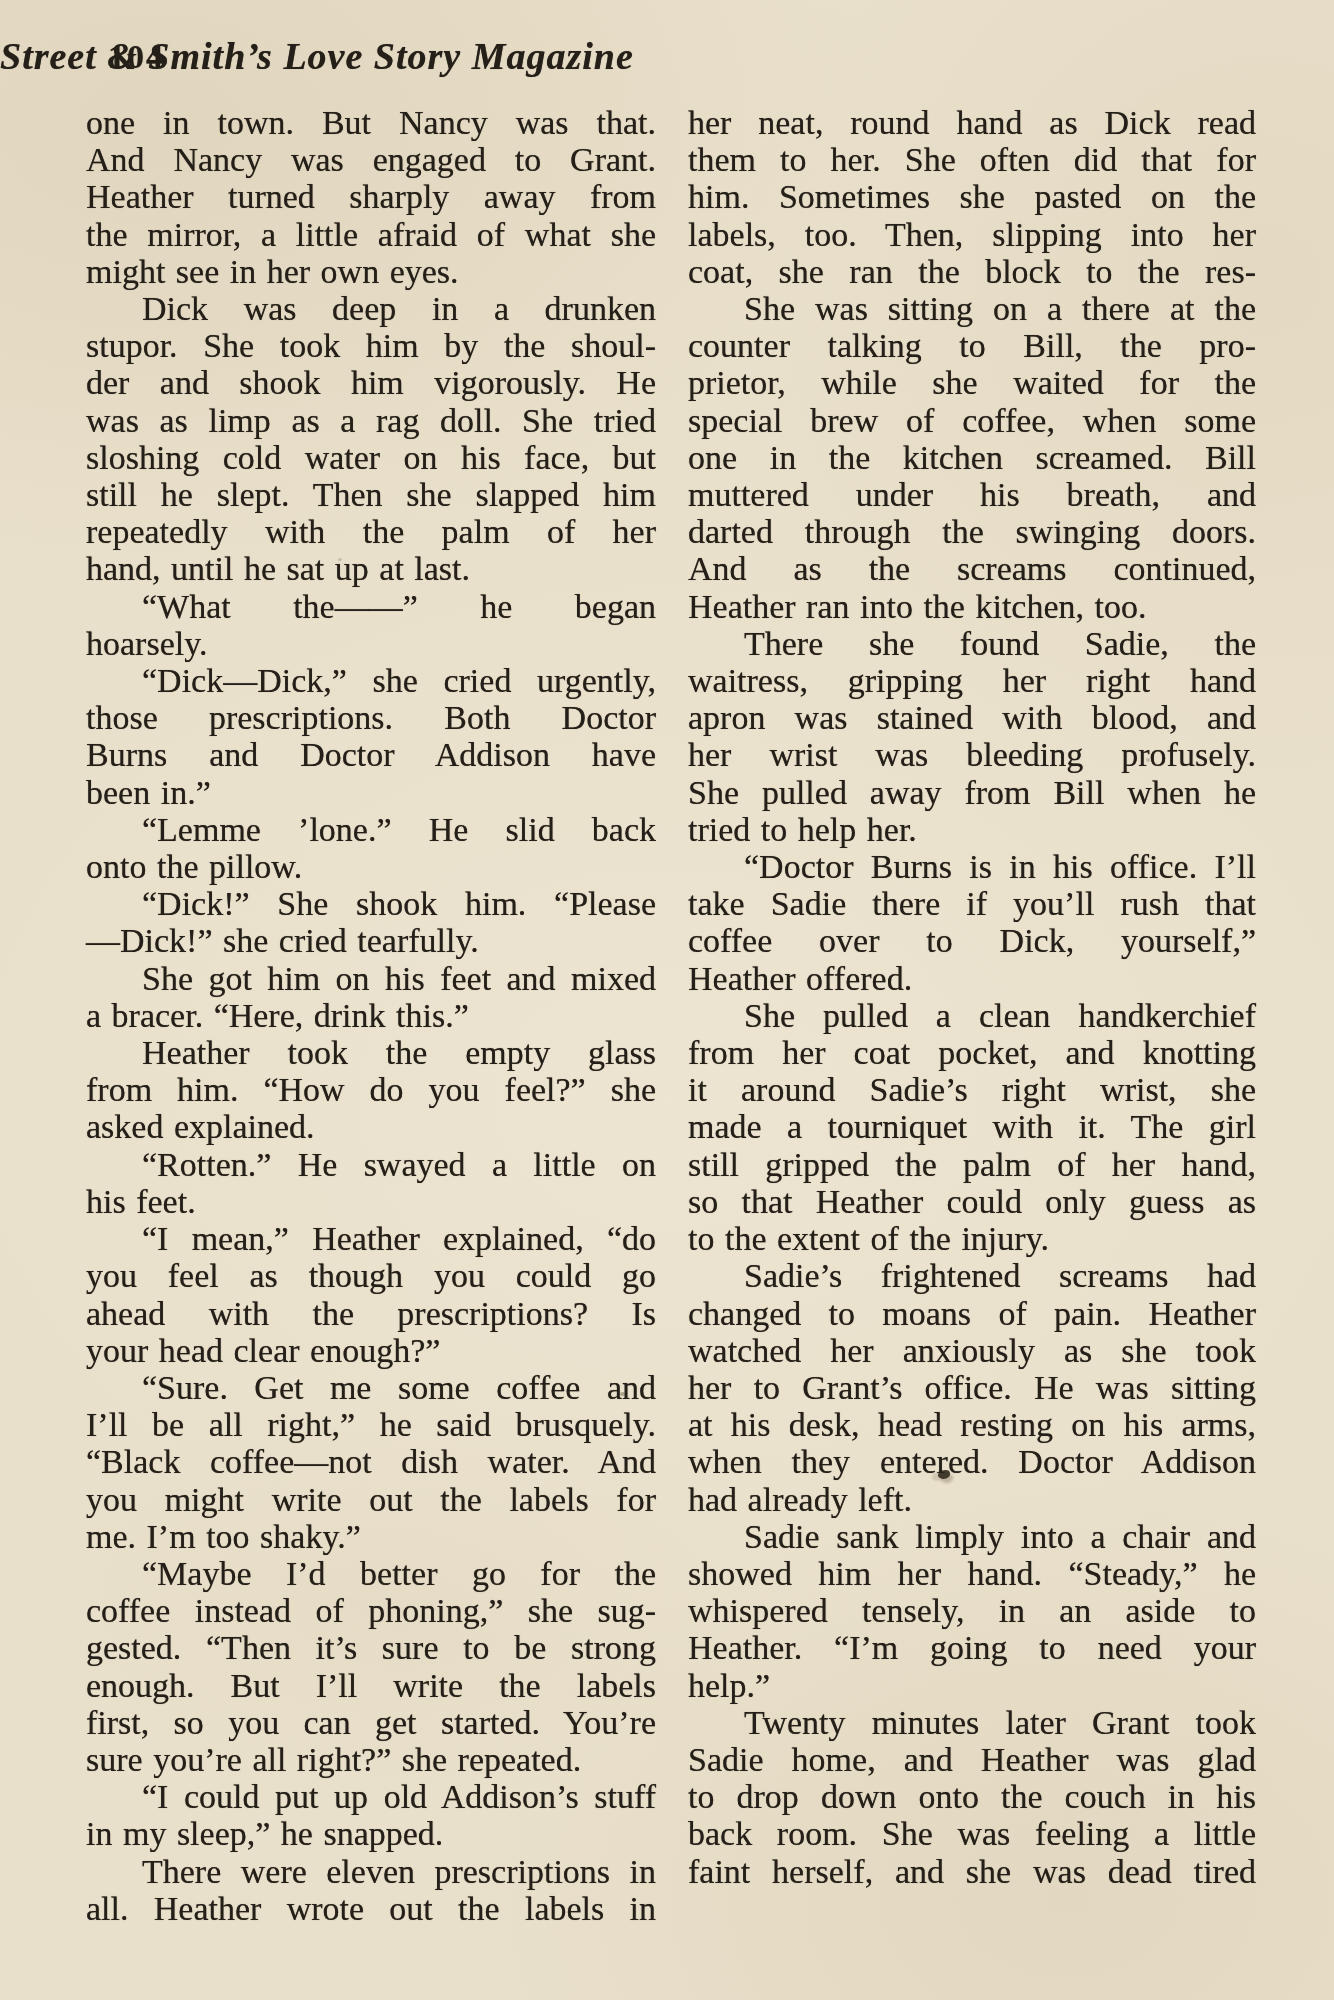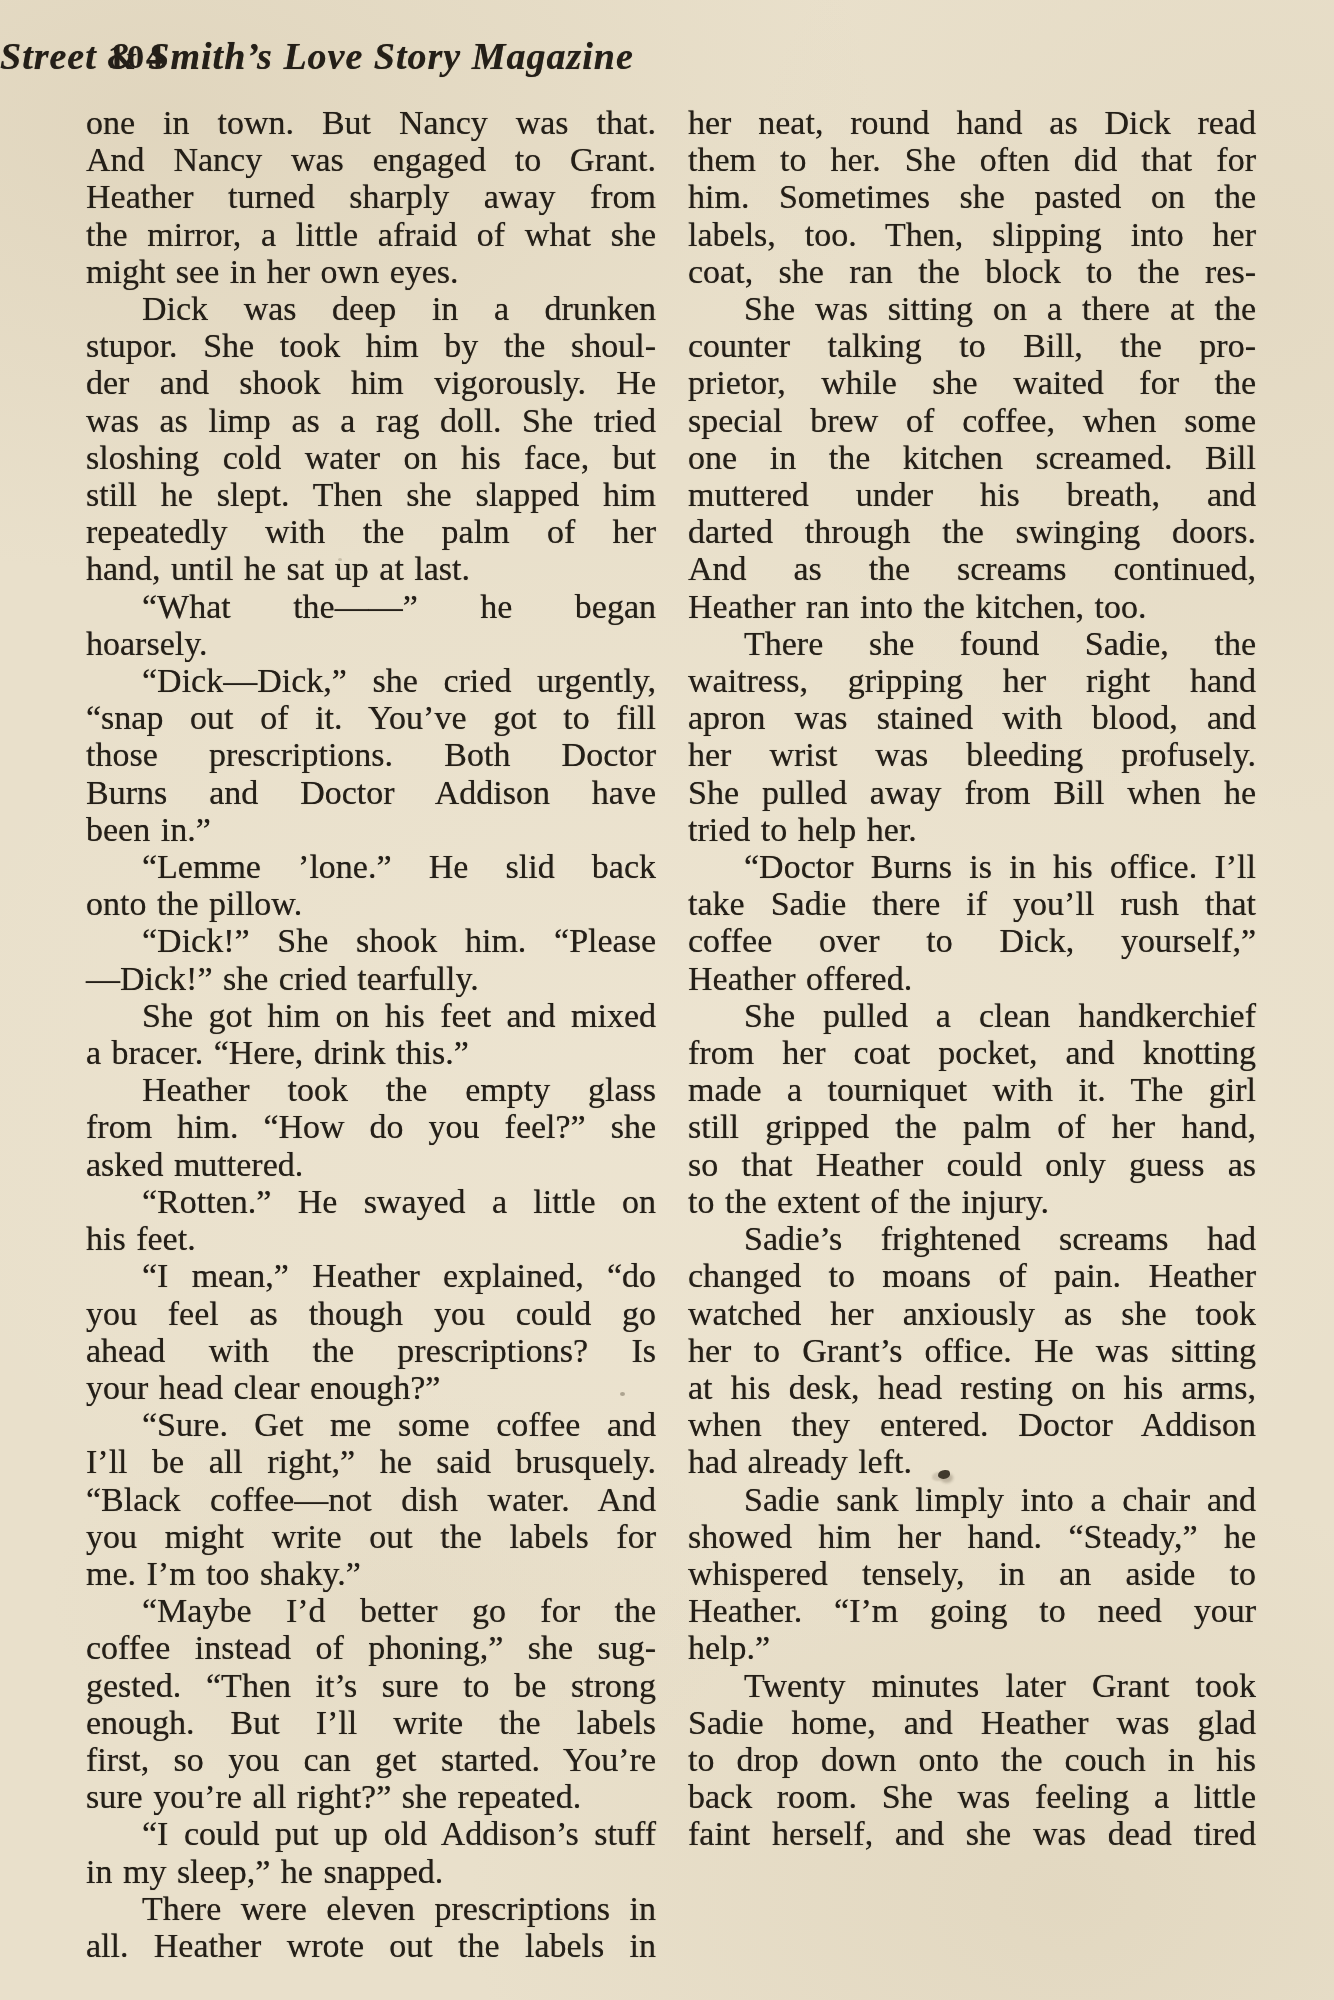--- a/index.html
+++ b/index.html
@@ -62,33 +62,32 @@
       <div class="line">stupor. She took him by the shoul-</div>
       <div class="line">der and shook him vigorously. He</div>
       <div class="line">was as limp as a rag doll. She tried</div>
       <div class="line">sloshing cold water on his face, but</div>
       <div class="line">still he slept. Then she slapped him</div>
       <div class="line">repeatedly with the palm of her</div>
       <div class="line endline">hand, until he sat up at last.</div>
       <div class="line indent">“What the——” he began</div>
       <div class="line endline">hoarsely.</div>
       <div class="line indent">“Dick—Dick,” she cried urgently,</div>
-      <div class="line">“snap out of it. You’ve got to fill</div>
       <div class="line">those prescriptions. Both Doctor</div>
       <div class="line">Burns and Doctor Addison have</div>
       <div class="line endline">been in.”</div>
       <div class="line indent">“Lemme ’lone.” He slid back</div>
       <div class="line endline">onto the pillow.</div>
       <div class="line indent">“Dick!” She shook him. “Please</div>
       <div class="line endline">—Dick!” she cried tearfully.</div>
       <div class="line indent">She got him on his feet and mixed</div>
       <div class="line endline">a bracer. “Here, drink this.”</div>
       <div class="line indent">Heather took the empty glass</div>
       <div class="line">from him. “How do you feel?” she</div>
-      <div class="line endline">asked muttered.</div>
+      <div class="line endline">asked explained.</div>
       <div class="line indent">“Rotten.” He swayed a little on</div>
       <div class="line endline">his feet.</div>
       <div class="line indent">“I mean,” Heather explained, “do</div>
       <div class="line">you feel as though you could go</div>
       <div class="line">ahead with the prescriptions? Is</div>
       <div class="line endline">your head clear enough?”</div>
       <div class="line indent">“Sure. Get me some coffee and</div>
       <div class="line">I’ll be all right,” he said brusquely.</div>
       <div class="line">“Black coffee—not dish water. And</div>
       <div class="line">you might write out the labels for</div>
@@ -124,20 +123,21 @@
       <div class="line">apron was stained with blood, and</div>
       <div class="line">her wrist was bleeding profusely.</div>
       <div class="line">She pulled away from Bill when he</div>
       <div class="line endline">tried to help her.</div>
       <div class="line indent">“Doctor Burns is in his office. I’ll</div>
       <div class="line">take Sadie there if you’ll rush that</div>
       <div class="line">coffee over to Dick, yourself,”</div>
       <div class="line endline">Heather offered.</div>
       <div class="line indent">She pulled a clean handkerchief</div>
       <div class="line">from her coat pocket, and knotting</div>
+      <div class="line">it around Sadie’s right wrist, she</div>
       <div class="line">made a tourniquet with it. The girl</div>
       <div class="line">still gripped the palm of her hand,</div>
       <div class="line">so that Heather could only guess as</div>
       <div class="line endline">to the extent of the injury.</div>
       <div class="line indent">Sadie’s frightened screams had</div>
       <div class="line">changed to moans of pain. Heather</div>
       <div class="line">watched her anxiously as she took</div>
       <div class="line">her to Grant’s office. He was sitting</div>
       <div class="line">at his desk, head resting on his arms,</div>
       <div class="line">when they entered. Doctor Addison</div>

